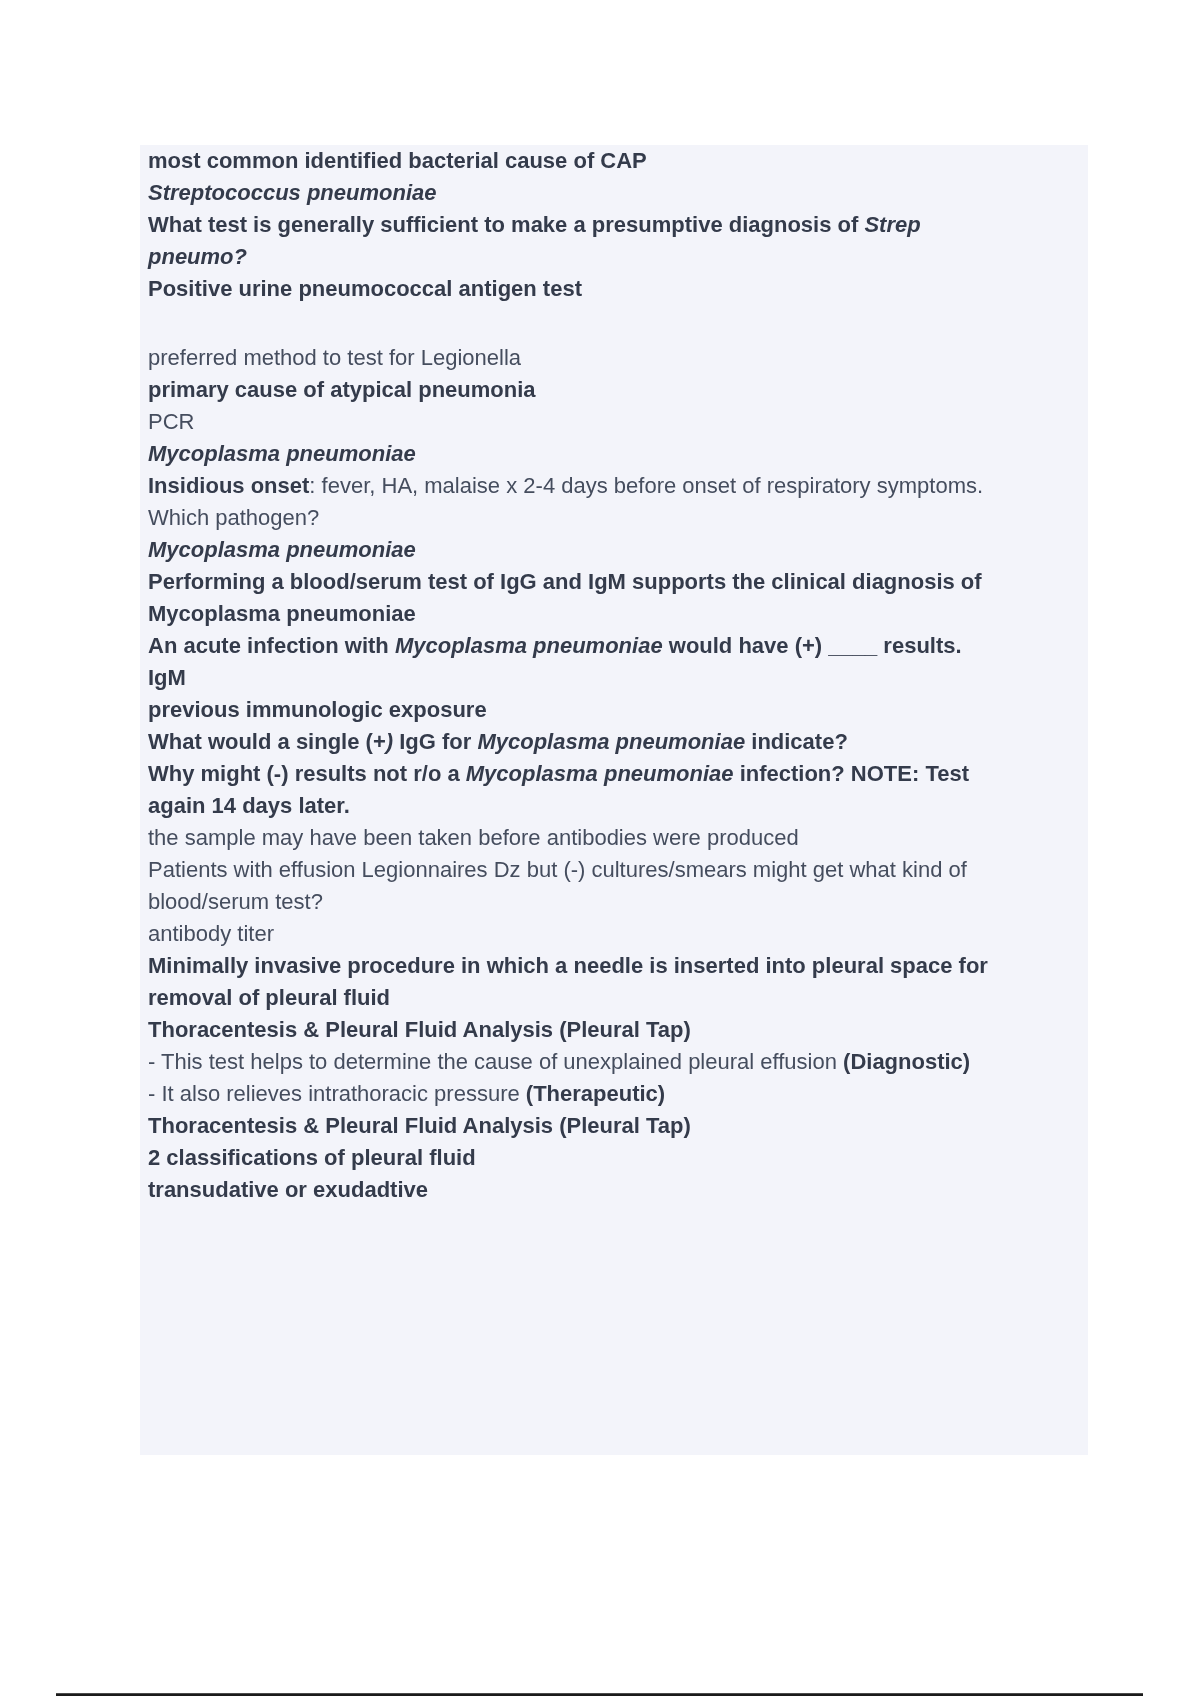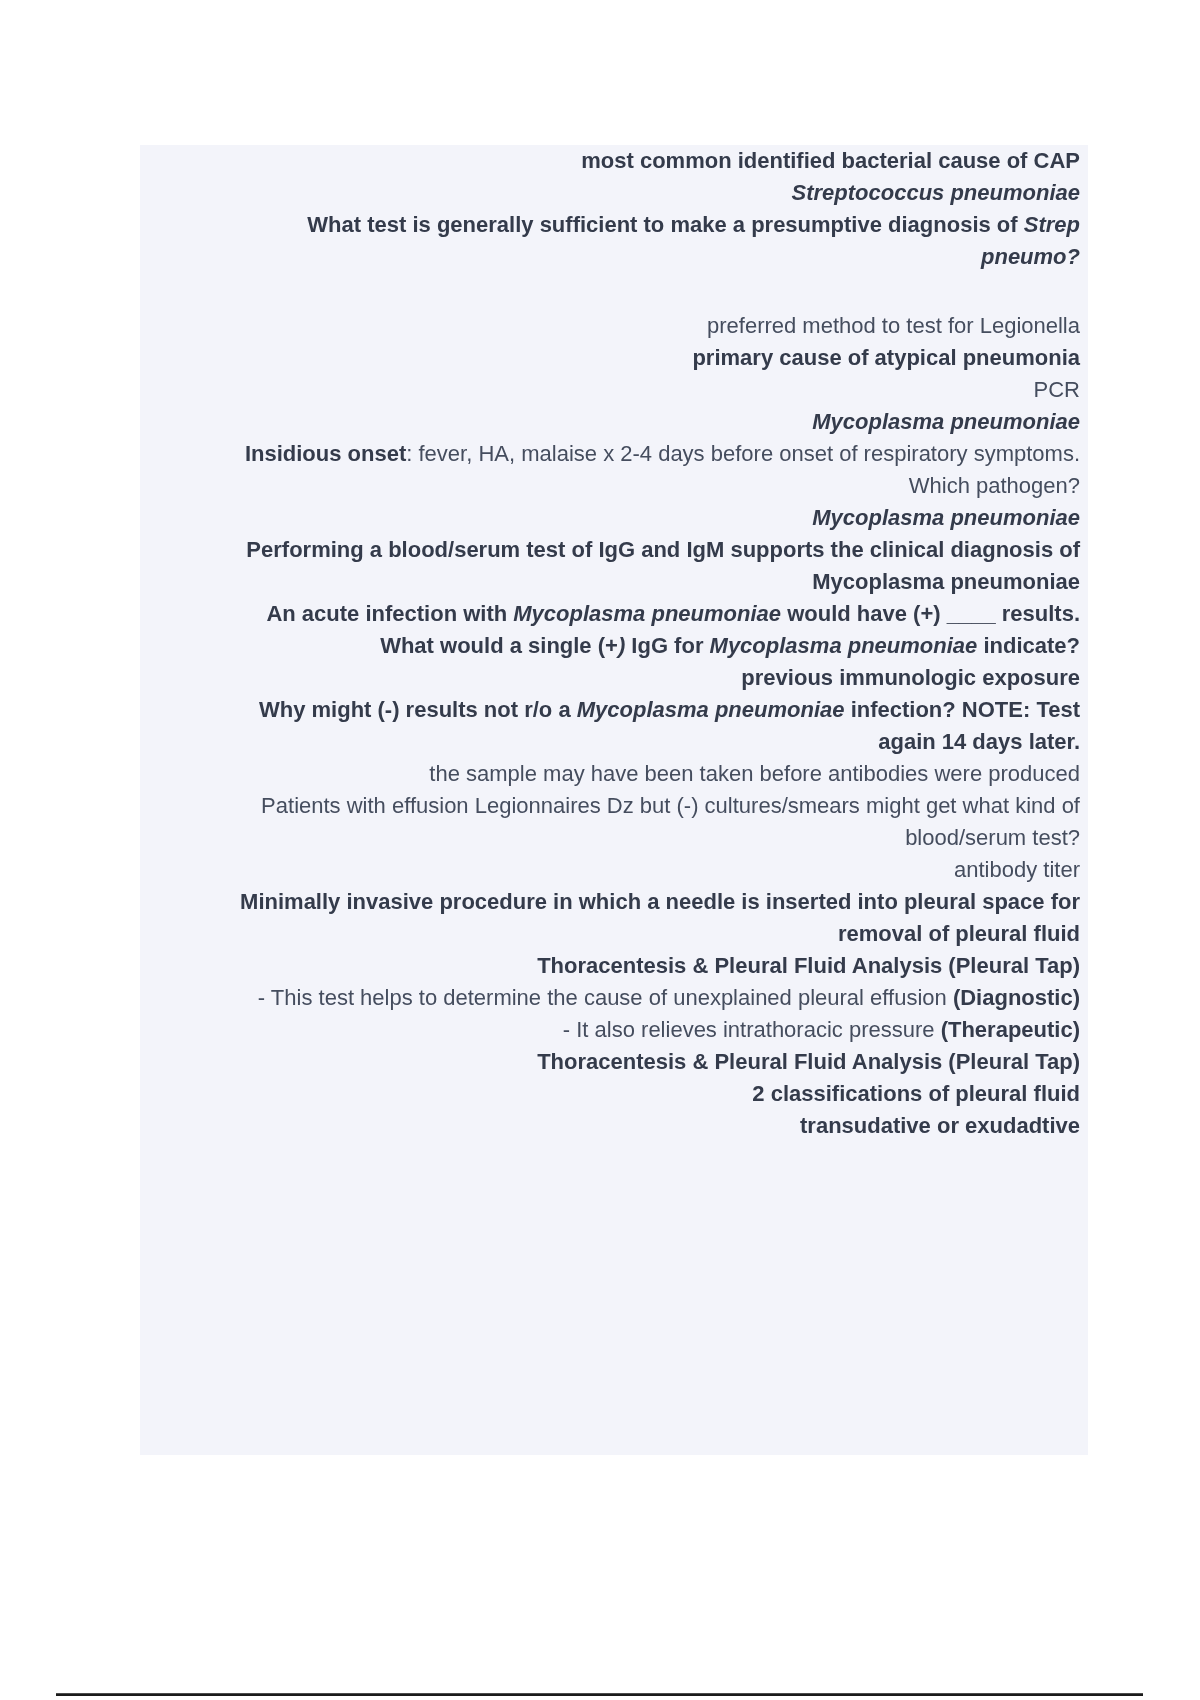--- a/index.html
+++ b/index.html
@@ -22,52 +22,54 @@
     background:var(--card-bg);
   }
   h1.doc-title{
     font-size:45px;line-height:60px;font-weight:700;
     color:var(--title-text);
     margin:-6px 0 145px 0;
   }
   h1.doc-title span{display:block;}
   .lines{color:var(--body-text);}
   .line{
-    font-size:22px;line-height:32px;white-space:nowrap;text-align:right;
+    font-size:22px;line-height:32px;white-space:nowrap;
   }
   .line.gap{margin-top:37px;}
   .bold{font-weight:700;}
   .bold-italic{font-weight:700;font-style:italic;}
   .regular{font-weight:400;color:var(--regular-text);}
   .separator{
     position:absolute;left:56px;top:1693px;width:1087px;height:3px;
     background:linear-gradient(to bottom,#6b6b6b 0%,var(--separator) 45%,var(--separator) 100%);
   }
 </style>
 </head>
 <body>
 
 <div class="card">
   <div class="lines">
       <div class="line"><span class="bold">most common identified bacterial cause of CAP</span></div>
       <div class="line"><span class="bold-italic">Streptococcus pneumoniae</span></div>
       <div class="line"><span class="bold">What test is generally sufficient to make a presumptive diagnosis of </span><span class="bold-italic">Strep</span></div>
       <div class="line"><span class="bold-italic">pneumo?</span></div>
+      <div class="line"><span class="bold">Positive urine pneumococcal antigen test</span></div>
       <div class="line gap"><span class="regular">preferred method to test for Legionella</span></div>
       <div class="line"><span class="bold">primary cause of atypical pneumonia</span></div>
       <div class="line"><span class="regular">PCR</span></div>
       <div class="line"><span class="bold-italic">Mycoplasma pneumoniae</span></div>
       <div class="line"><span class="bold">Insidious onset</span><span class="regular">: fever, HA, malaise x 2-4 days before onset of respiratory symptoms.</span></div>
       <div class="line"><span class="regular">Which pathogen?</span></div>
       <div class="line"><span class="bold-italic">Mycoplasma pneumoniae</span></div>
       <div class="line"><span class="bold">Performing a blood/serum test of IgG and IgM supports the clinical diagnosis of</span></div>
       <div class="line"><span class="bold">Mycoplasma pneumoniae</span></div>
       <div class="line"><span class="bold">An acute infection with </span><span class="bold-italic">Mycoplasma pneumoniae</span><span class="bold"> would have (+) ____ results.</span></div>
+      <div class="line"><span class="bold">IgM</span></div>
+      <div class="line"><span class="bold">previous immunologic exposure</span></div>
       <div class="line"><span class="bold">What would a single (+</span><span class="bold-italic">)</span><span class="bold"> IgG for </span><span class="bold-italic">Mycoplasma pneumoniae</span><span class="bold"> indicate?</span></div>
-      <div class="line"><span class="bold">previous immunologic exposure</span></div>
       <div class="line"><span class="bold">Why might (-) results not r/o a </span><span class="bold-italic">Mycoplasma pneumoniae</span><span class="bold"> infection? NOTE: Test</span></div>
       <div class="line"><span class="bold">again 14 days later.</span></div>
       <div class="line"><span class="regular">the sample may have been taken before antibodies were produced</span></div>
       <div class="line"><span class="regular">Patients with effusion Legionnaires Dz but (-) cultures/smears might get what kind of</span></div>
       <div class="line"><span class="regular">blood/serum test?</span></div>
       <div class="line"><span class="regular">antibody titer</span></div>
       <div class="line"><span class="bold">Minimally invasive procedure in which a needle is inserted into pleural space for</span></div>
       <div class="line"><span class="bold">removal of pleural fluid</span></div>
       <div class="line"><span class="bold">Thoracentesis &amp; Pleural Fluid Analysis (Pleural Tap)</span></div>
       <div class="line"><span class="regular">- This test helps to determine the cause of unexplained pleural effusion </span><span class="bold">(Diagnostic)</span></div>

